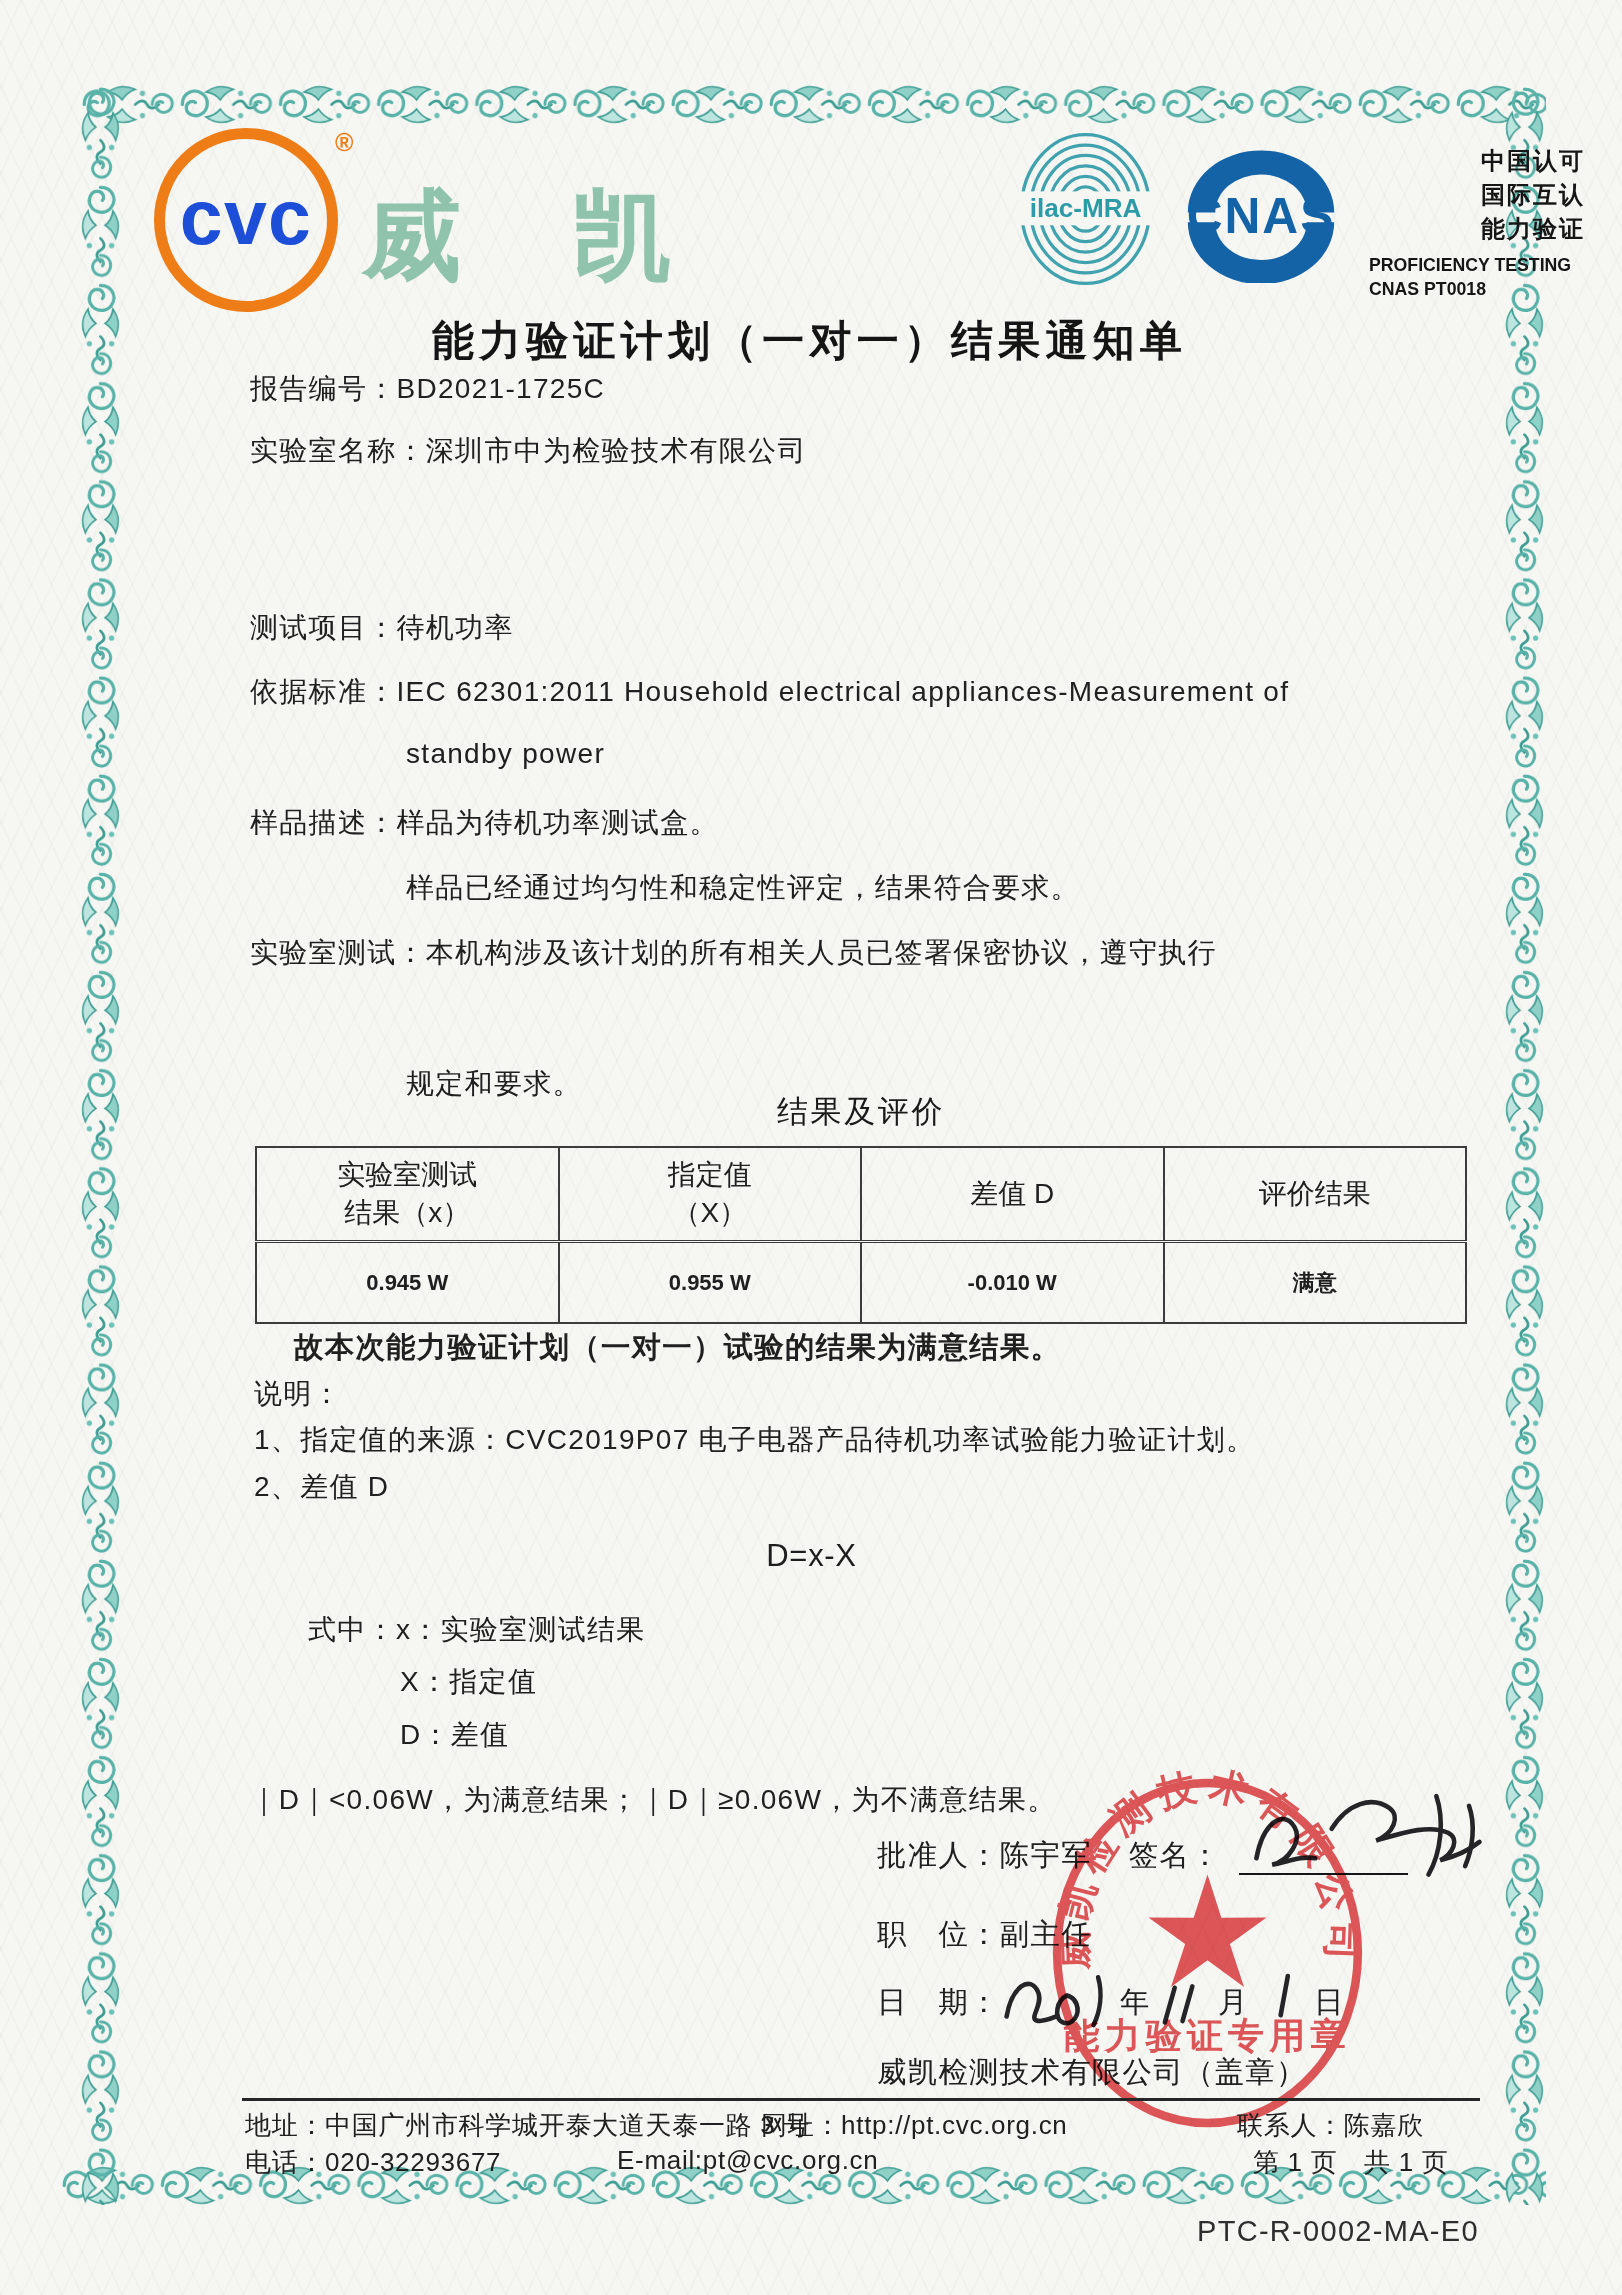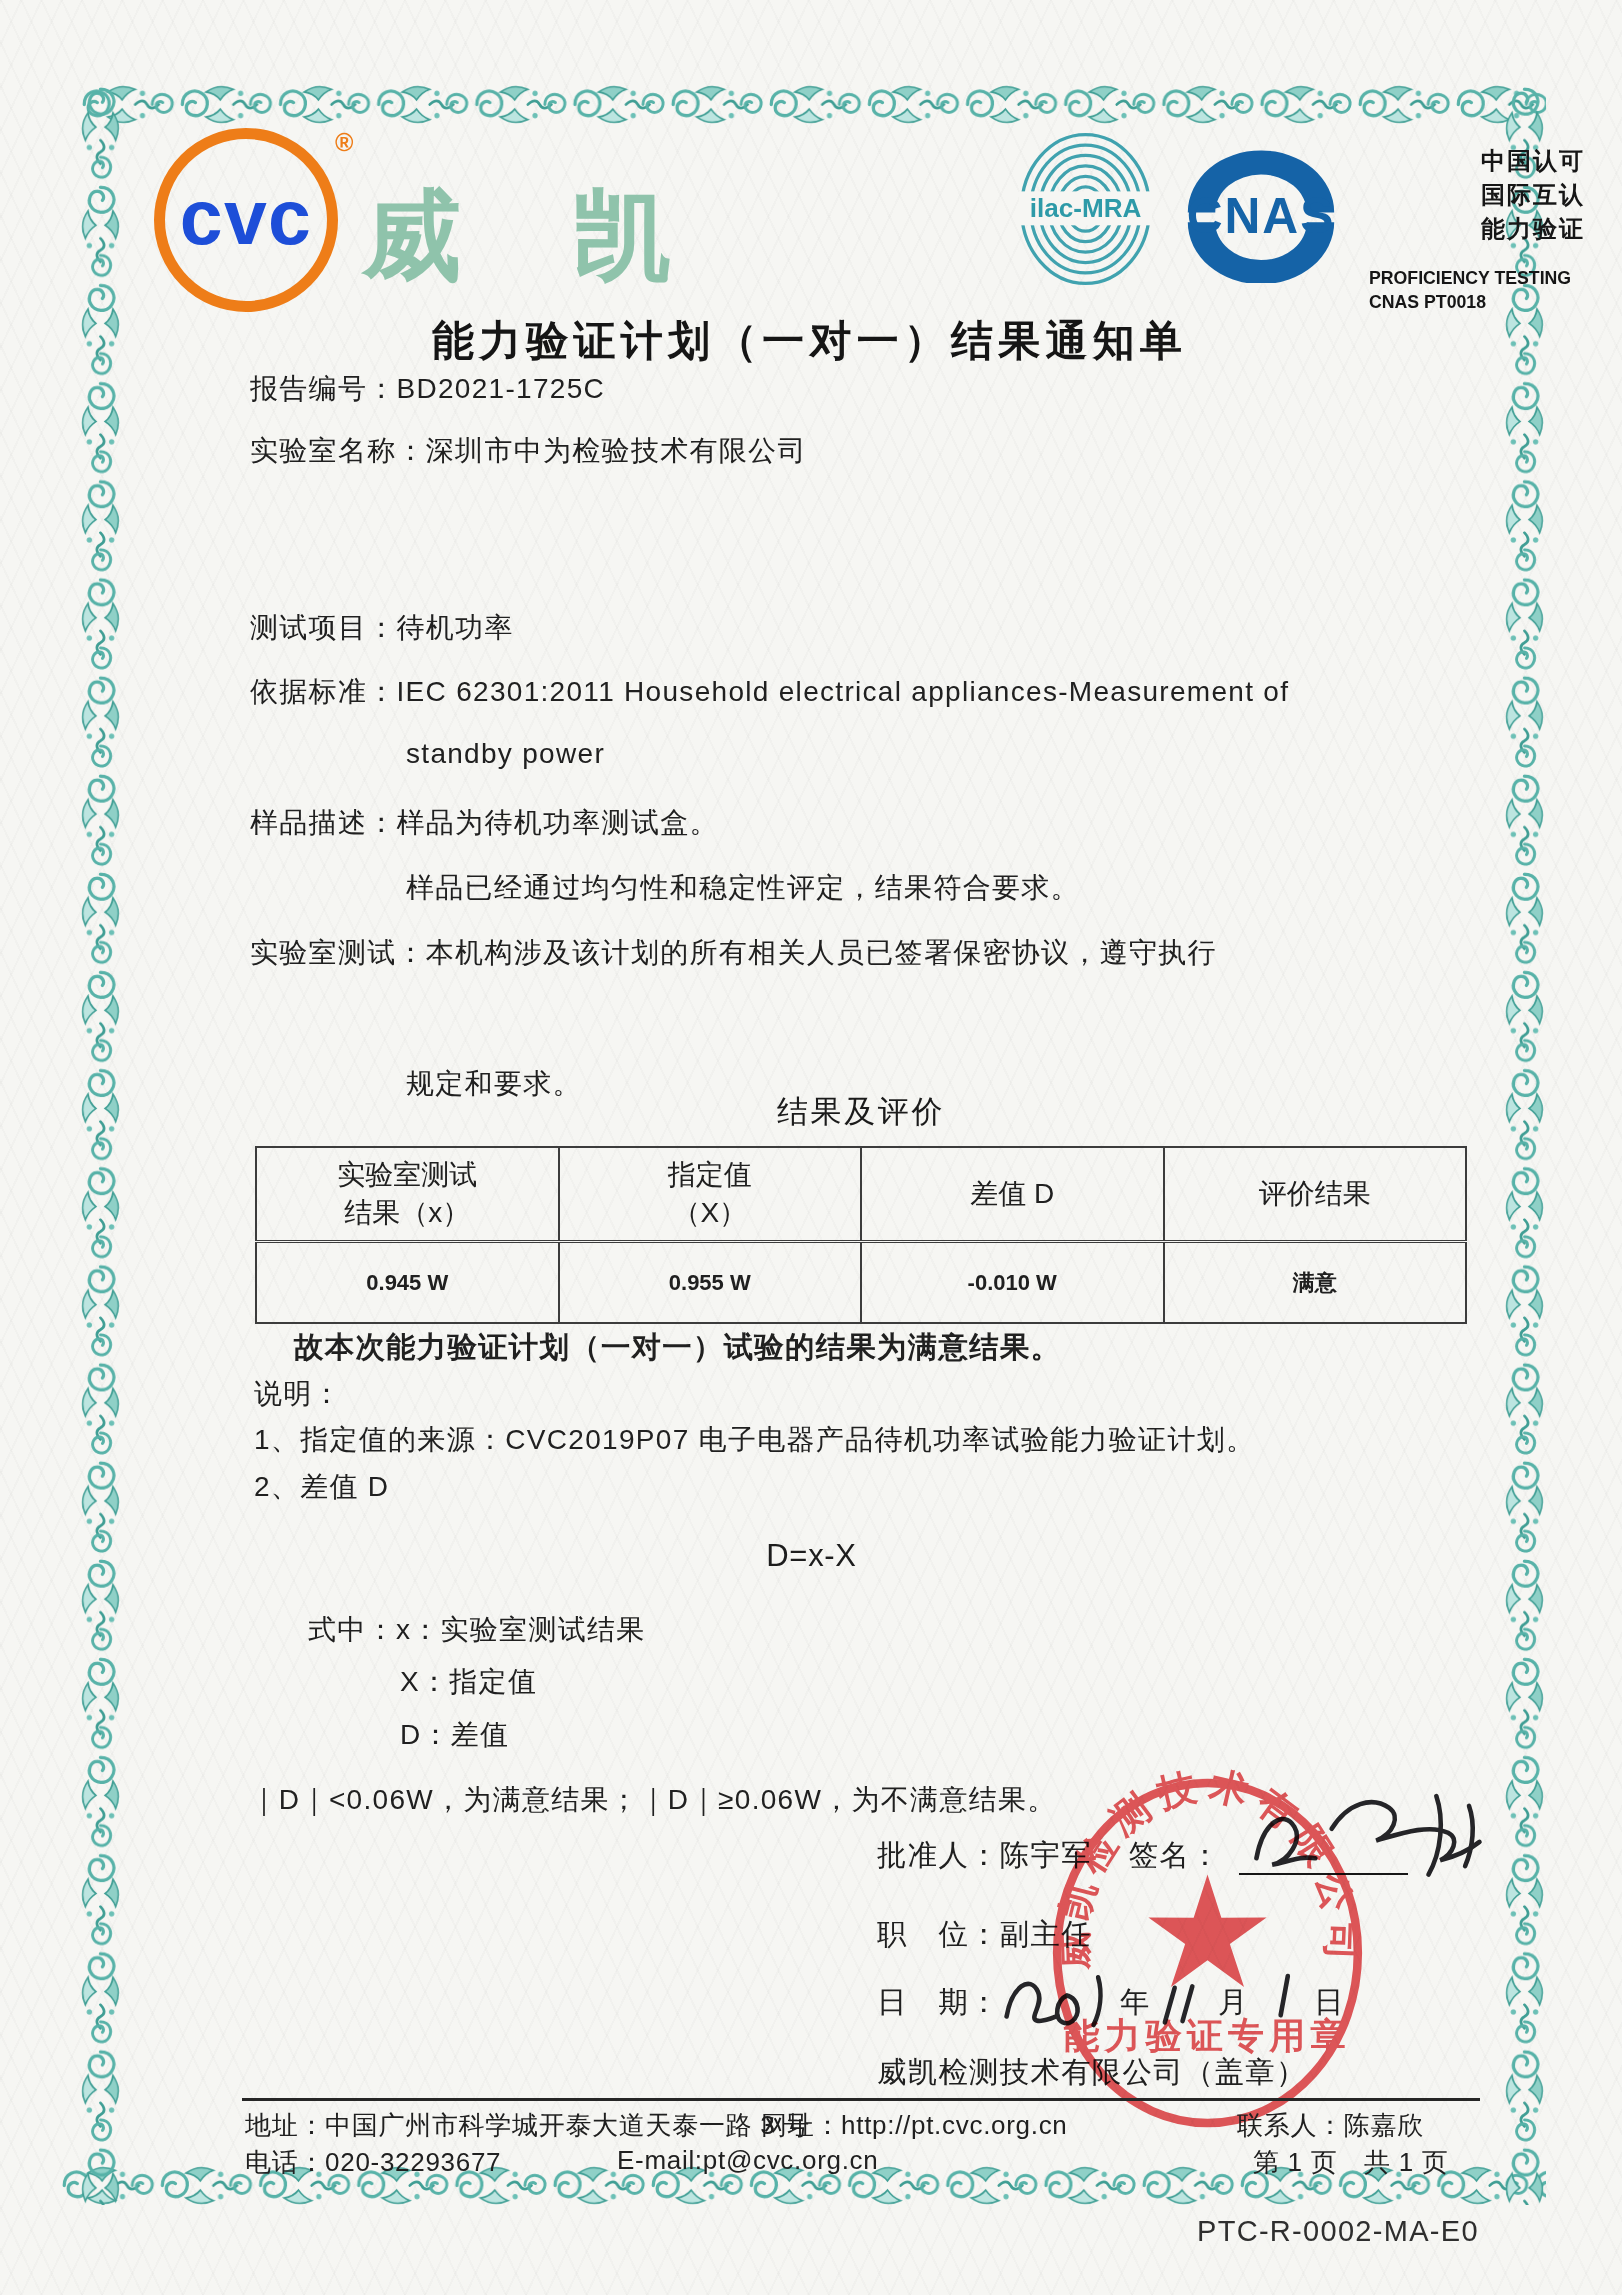--- a/index.html
+++ b/index.html
@@ -106,21 +106,21 @@
   <svg class="abs" style="left:1166px;top:149px" width="190" height="134" viewBox="0 0 290 205">
     <path d="M33 97 A111 94 0 0 1 257 97 L215 97 A70 58 0 0 0 75 97 Z" fill="#1563a7"></path>
     <path d="M257 112 A111 94 0 0 1 33 112 L75 112 A70 58 0 0 0 215 112 Z" fill="#1563a7"></path>
     <text x="145" y="129" text-anchor="middle" font-size="76" font-weight="bold" fill="#1563a7" letter-spacing="3" font-family="Liberation Sans, DejaVu Sans, sans-serif">CNAS</text>
   </svg>
 
   <div class="accred">
     <div class="cn">中国认可</div>
     <div class="cn">国际互认</div>
     <div class="cn">能力验证</div>
-    <div class="en" style="margin-top:20px">PROFICIENCY TESTING</div>
+    <div class="en" style="margin-top:7px">PROFICIENCY TESTING</div>
     <div class="en">CNAS PT0018</div>
   </div>
 
   <div class="title">能力验证计划（一对一）结果通知单</div>
 
   <div class="line" style="left:250px;top:370px">
     <span>报告编号：</span><span>BD2021-1725C</span>
   </div>
   <div class="line" style="left:250px;top:432px">
     <span>实验室名称：</span><span>深圳市中为检验技术有限公司</span>

